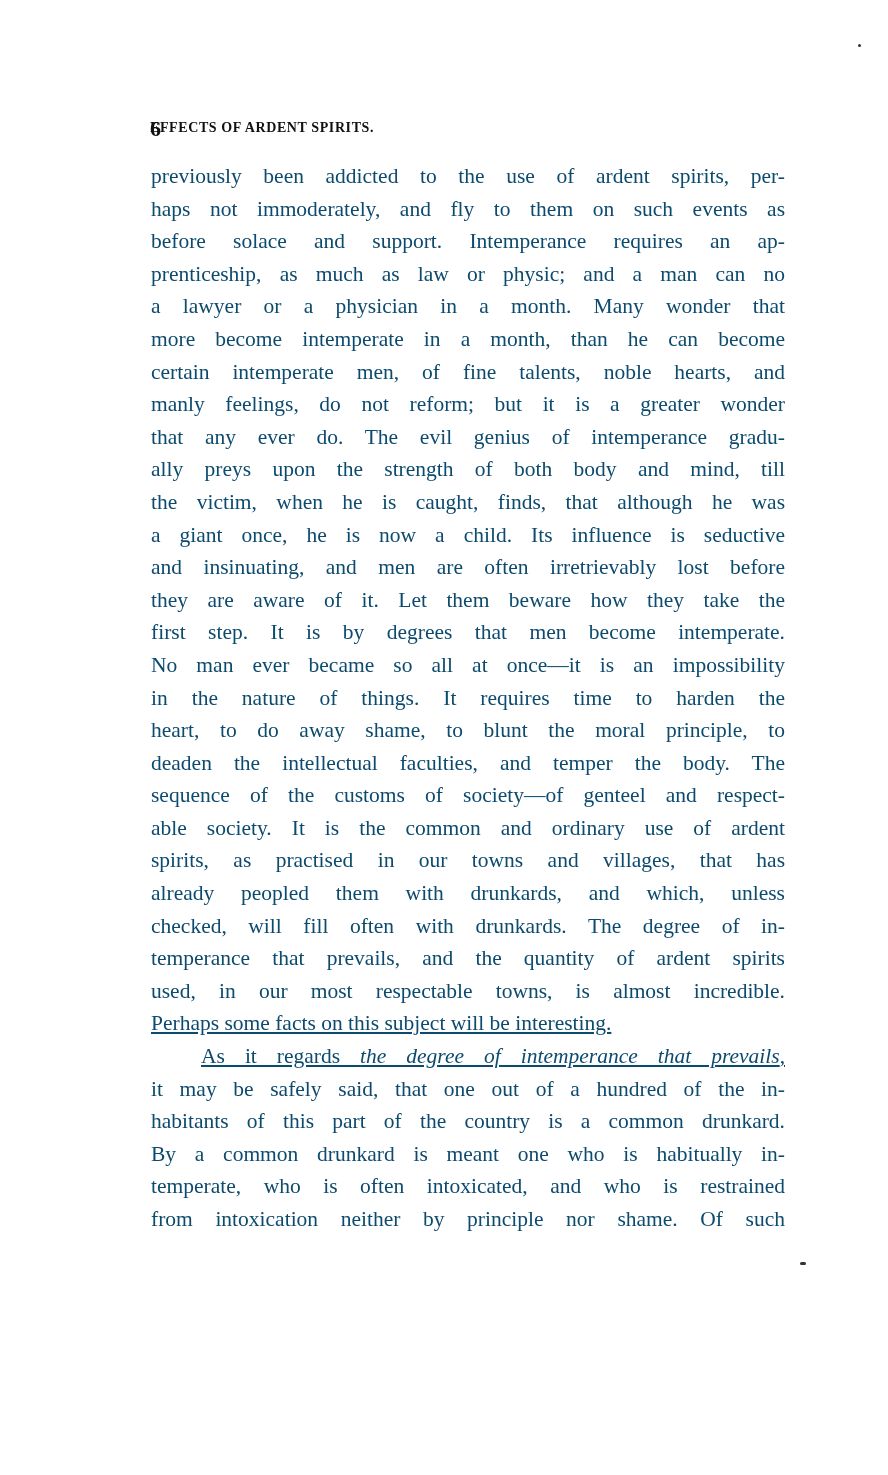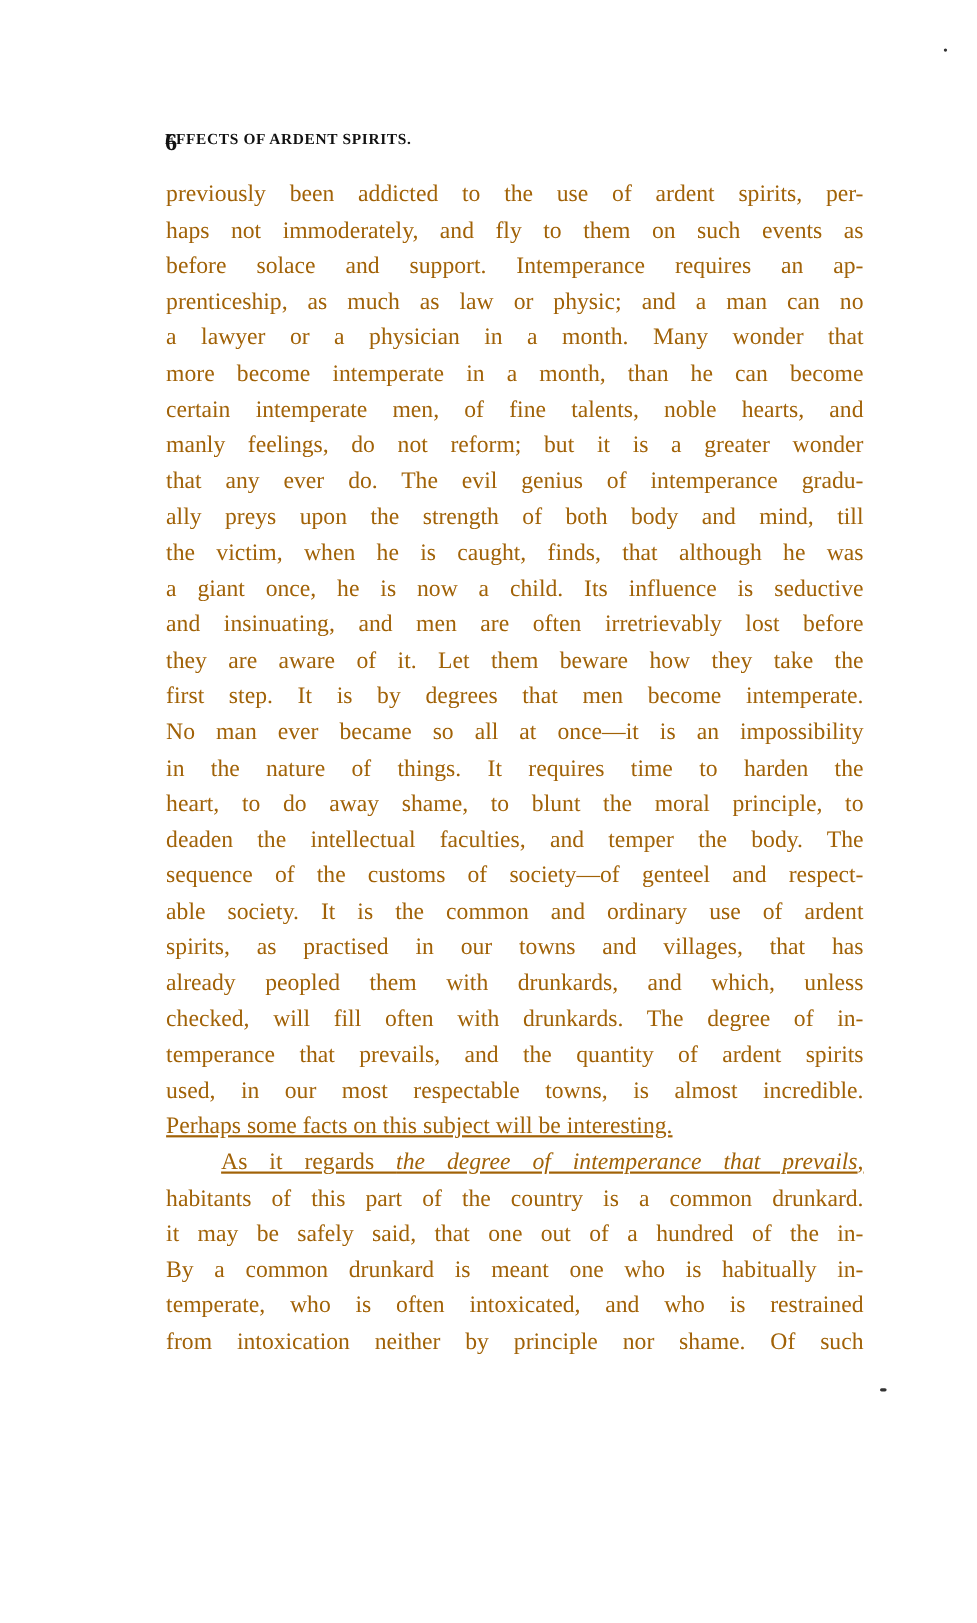--- a/index.html
+++ b/index.html
@@ -5,21 +5,21 @@
   html, body { margin: 0; padding: 0; background: #ffffff; }
   body { width: 888px; height: 1475px; position: relative; overflow: hidden; }
   .page { position: absolute; left: 0; top: 0; width: 888px; height: 1475px; background: #fff; }
   .header { position: absolute; top: 116px; left: 150px; width: 634px; height: 24px;
     font-family: "Liberation Serif", "DejaVu Serif", serif; color: #111; }
   .pnum { position: absolute; left: 0; top: 0; font-size: 22px; font-weight: bold; }
   .rhead { position: absolute; left: 0; right: 0; top: 4px; text-align: left;
     font-size: 14px; font-weight: bold; letter-spacing: 0.6px; }
   .body { position: absolute; left: 151px; top: 160px; width: 634px;
     font-family: "Liberation Serif", "DejaVu Serif", serif; font-size: 21.5px;
-    color: #a16207; }
+    color: #0c4a6e; }
   .line { height: 32.6px; line-height: 32.6px; white-space: nowrap;
     text-align: justify; text-align-last: justify; }
   .line.last { text-align-last: left; text-decoration: underline; }
   .indent { padding-left: 50px; text-decoration: underline; }
   .it { font-style: italic; }
   .mark { position: absolute; width: 3px; height: 3px; background: #333; border-radius: 50%; }
 </style>
 </head>
 <body>
 
@@ -55,22 +55,22 @@
       <div class="line">spirits, as practised in our towns and villages, that has</div>
       <div class="line">already peopled them with drunkards, and which, unless</div>
       <div class="line">checked, will fill often with drunkards. The degree of in-</div>
       <div class="line">temperance that prevails, and the quantity of ardent spirits</div>
       <div class="line">used, in our most respectable towns, is almost incredible.</div>
       <div class="line last">Perhaps some facts on this subject will be interesting.</div>
     </div>
 
     <div>
       <div class="line indent"><span>As it regards </span><span class="it">the degree of intemperance that prevails</span><span>,</span></div>
+      <div class="line">it may be safely said, that one out of a hundred of the in-</div>
       <div class="line">habitants of this part of the country is a common drunkard.</div>
-      <div class="line">it may be safely said, that one out of a hundred of the in-</div>
       <div class="line">By a common drunkard is meant one who is habitually in-</div>
       <div class="line">temperate, who is often intoxicated, and who is restrained</div>
       <div class="line">from intoxication neither by principle nor shame. Of such</div>
     </div>
   </div>
 
   <div class="mark" style="left:858px; top:44px;"></div>
   <div class="mark" style="left:800px; top:1262px; width:6px; height:3px; border-radius:2px;"></div>
 </div>
 

